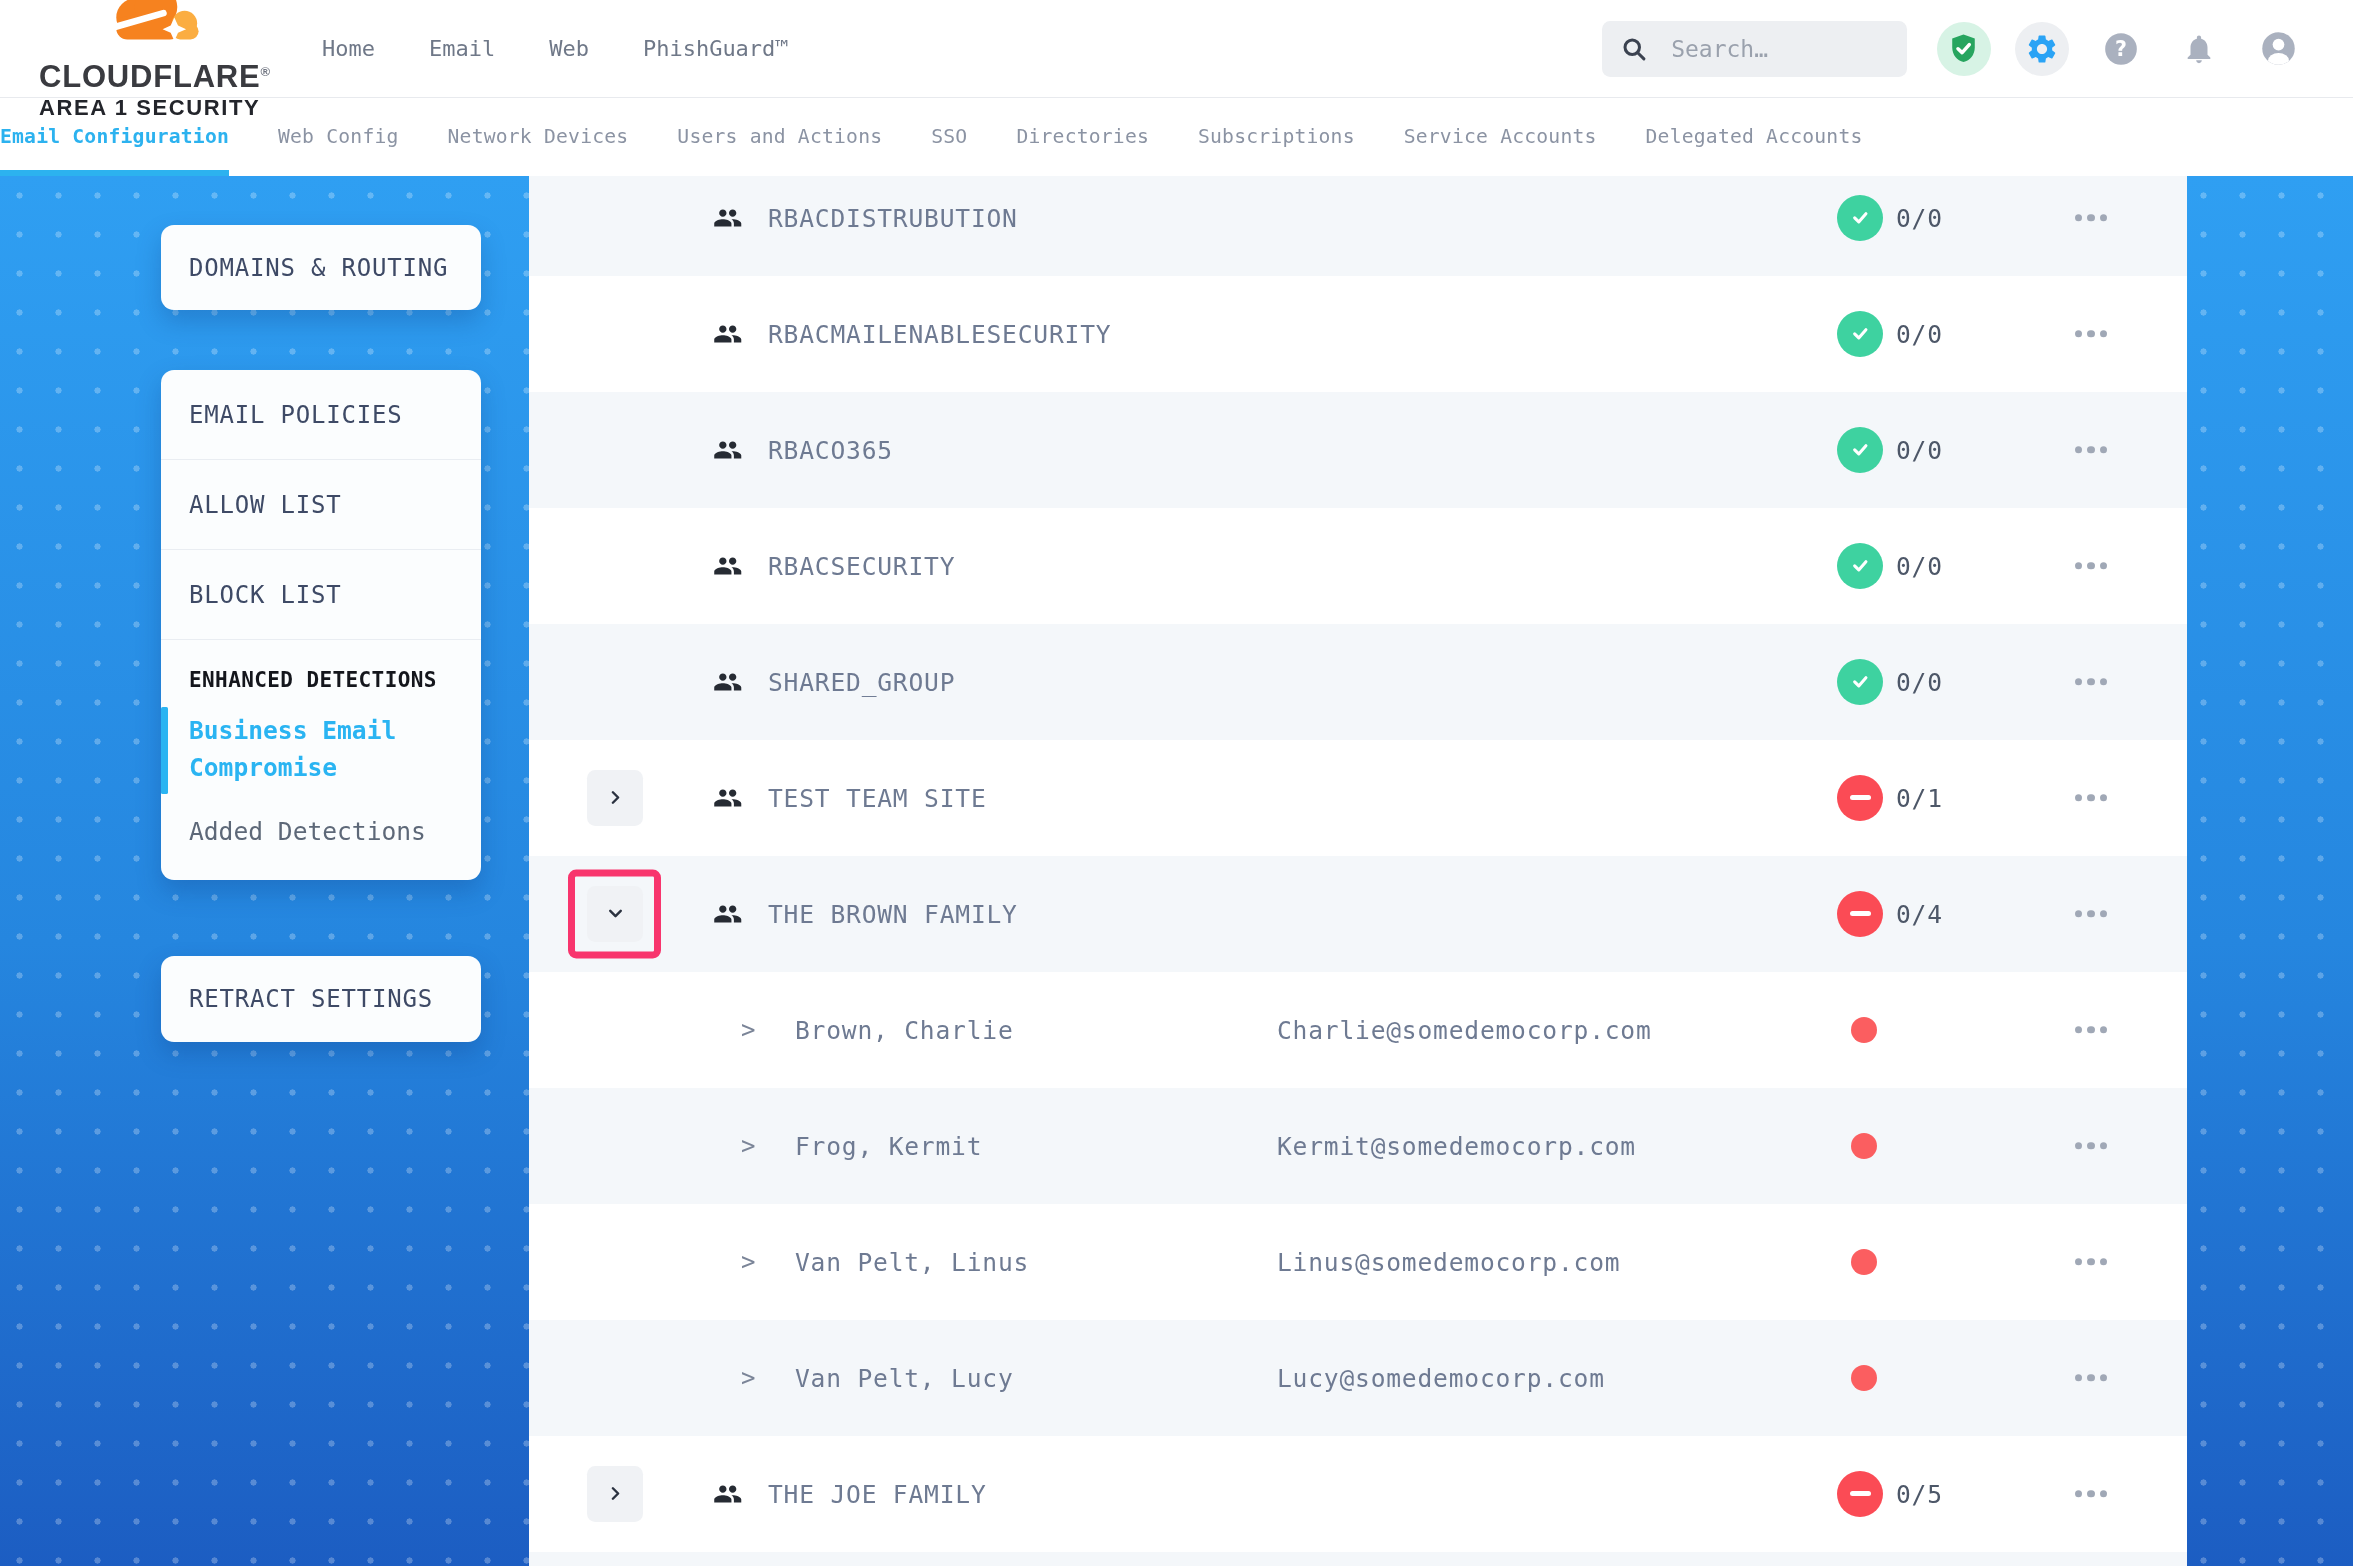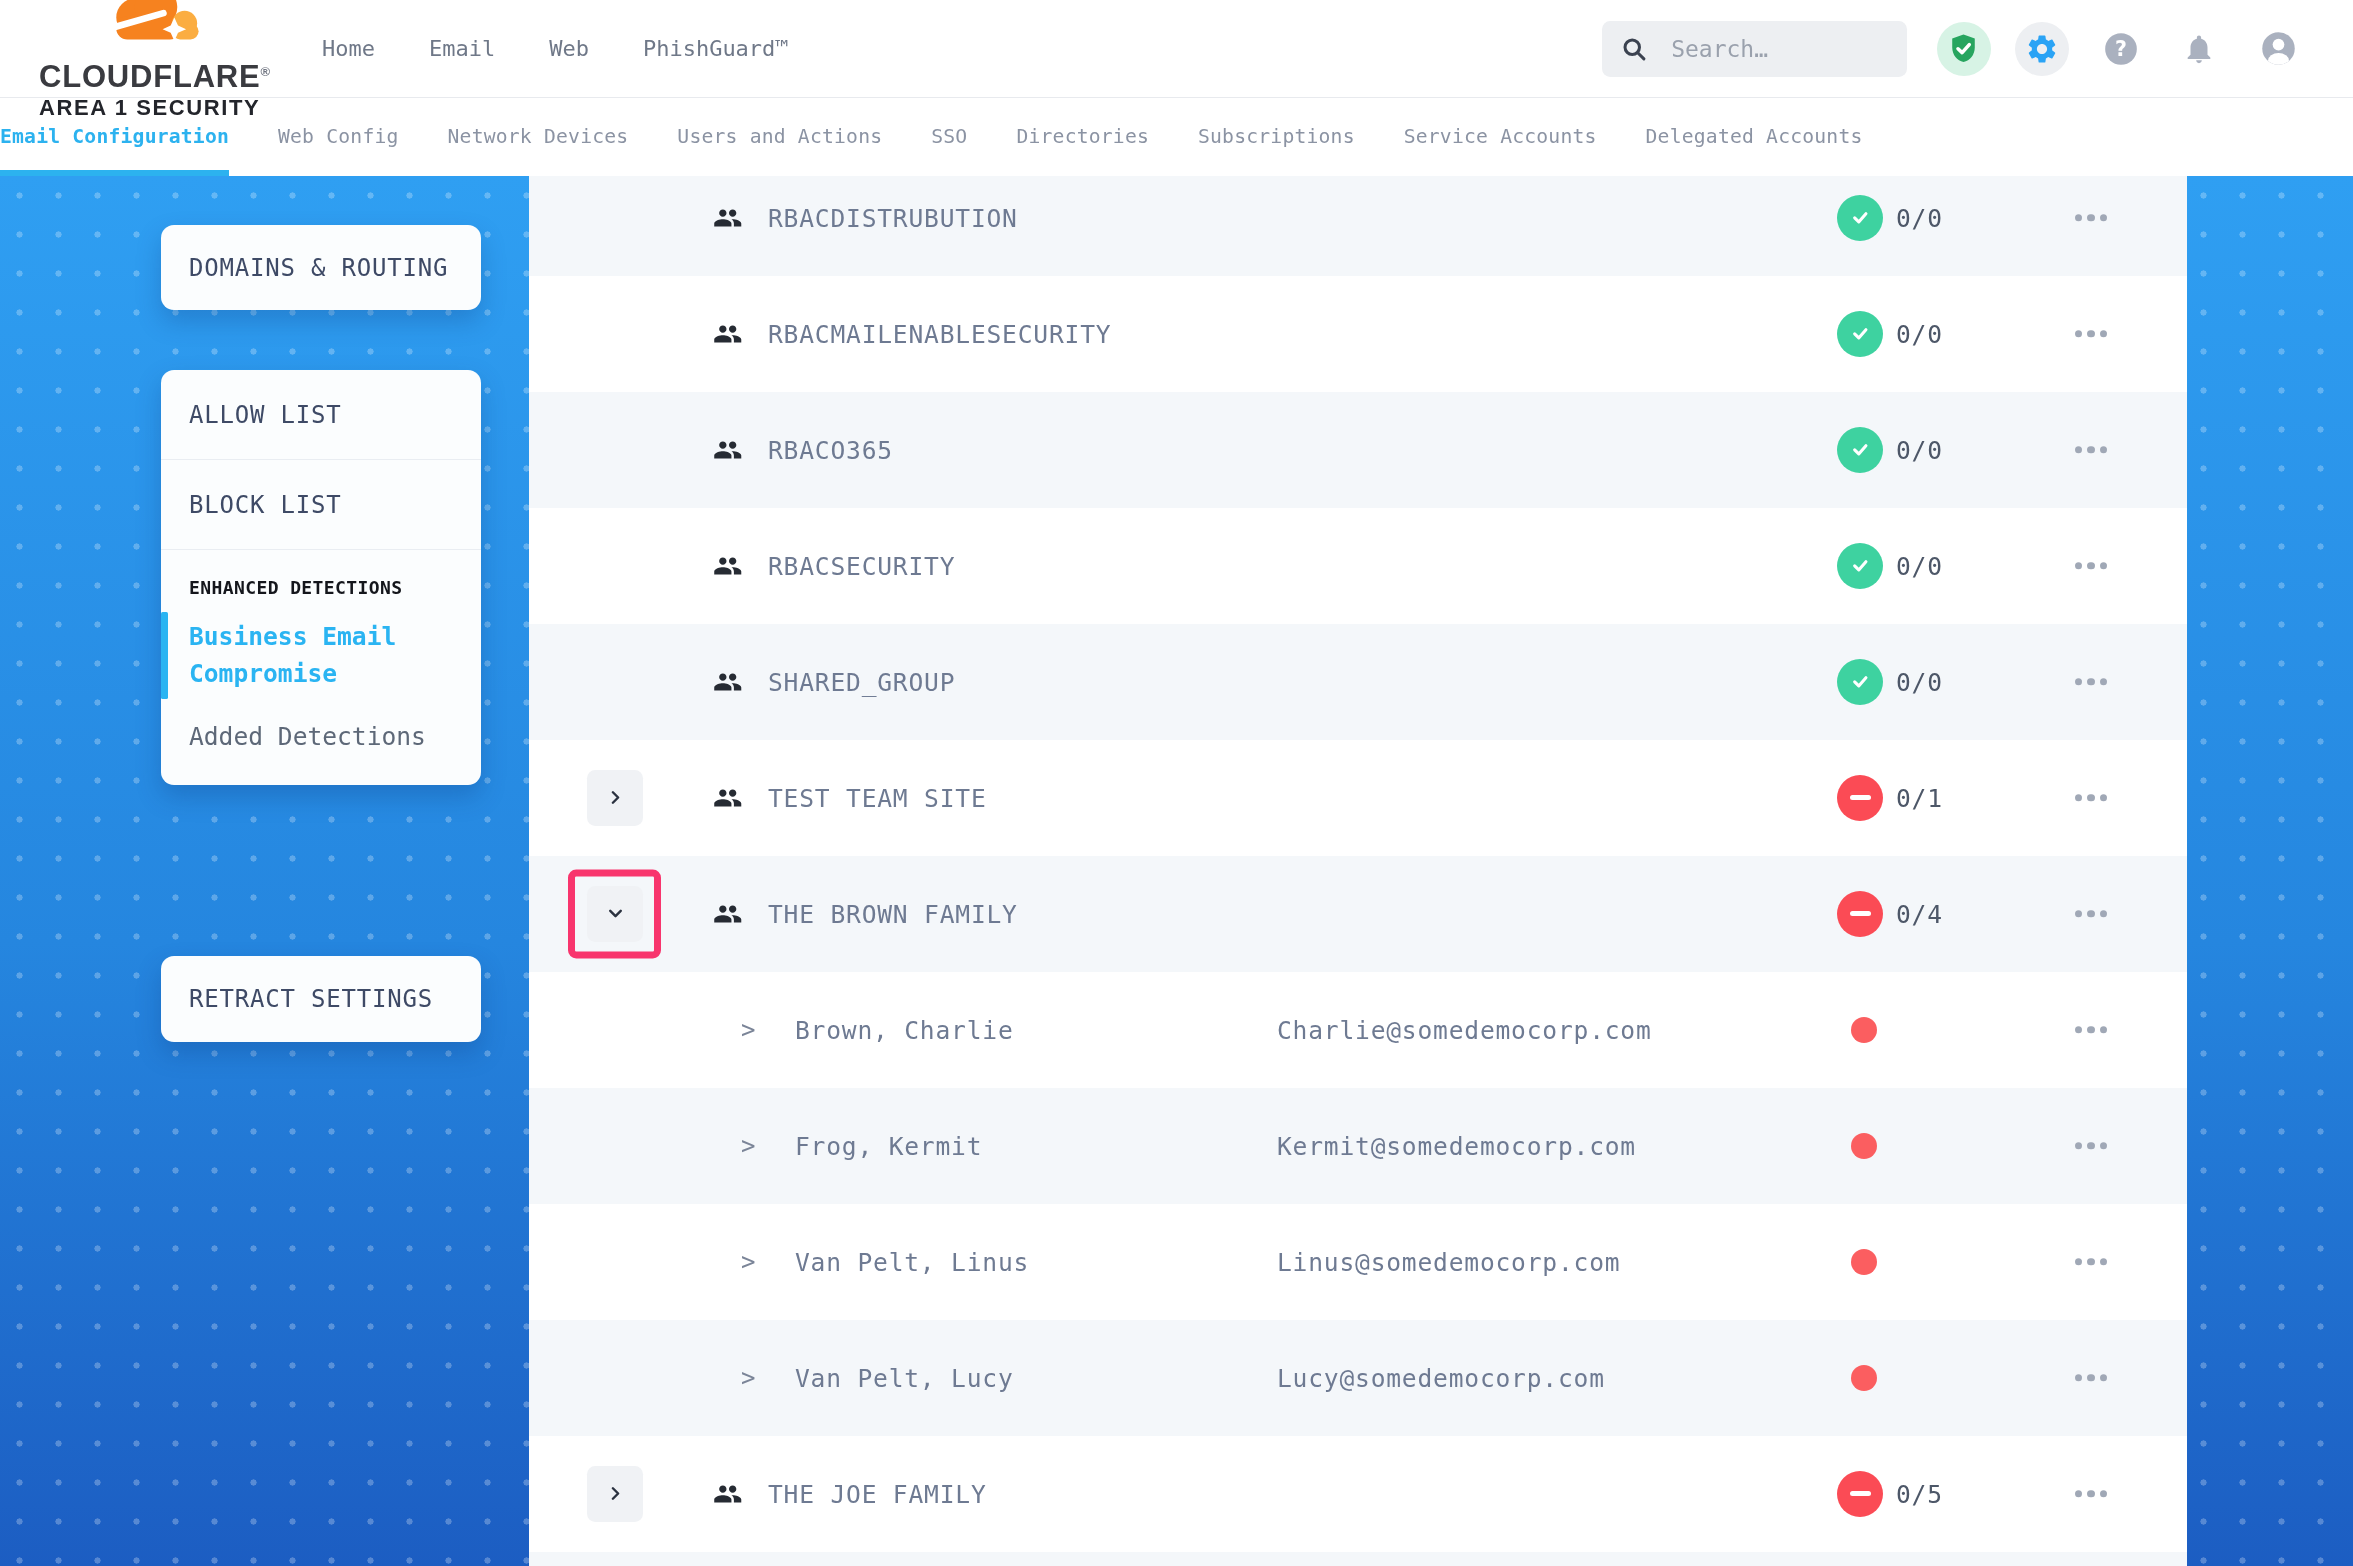--- a/index.html
+++ b/index.html
@@ -50,21 +50,21 @@
   .sidebar{position:absolute;left:161px;top:0;width:320px;z-index:3;}
   .card{background:#fbfdfe;border-radius:13px;width:320px;box-sizing:border-box;
         box-shadow:0 11.5px 24.6px rgba(12,52,120,.25);position:absolute;left:0;}
   .card.c1{top:49px;height:85px;display:flex;align-items:center;}
   .card.c2{top:194px;padding-bottom:21px;}
   .card.c3{top:780px;height:86px;display:flex;align-items:center;}
   .s-head{font-size:24px;color:#3e4a66;letter-spacing:0.8px;padding:0 28px;cursor:pointer;}
   .s-item{min-height:89px;display:flex;align-items:center;padding:0 28px;
           font-size:24px;color:#3e4a66;letter-spacing:0.8px;cursor:pointer;}
   .s-item.bordered{border-bottom:1.6px solid #e9edf2;}
-  .s-section{padding:24.6px 28px 3.3px;font-size:18px;font-weight:bold;color:#14161c;
+  .s-section{padding:24.6px 28px 3.3px;font-size:21px;font-weight:bold;color:#14161c;
              line-height:1.45;letter-spacing:0.4px;}
   .s-link-active{position:relative;padding:14.8px 28px;font-size:24.6px;font-weight:bold;
                  color:#2ab4f2;line-height:1.5;cursor:pointer;}
   .s-link-active .accent-bar{position:absolute;left:0;top:8.2px;bottom:8.2px;width:6.6px;
                  background:#2ab4f2;border-radius:1.6px;}
   .s-link{padding:14.8px 28px 13px;font-size:24.6px;color:#5d6878;cursor:pointer;}
 
   
   .panel{position:absolute;left:529px;top:0;width:1658px;height:1392px;background:#ffffff;
          overflow:hidden;z-index:2;}
@@ -180,20 +180,21 @@
     <div class="tab">Service Accounts</div>
     <div class="tab">Delegated Accounts</div>
   </div>
 
 <div class="main">
   <div class="sidebar" id="sidebar">
       <div class="card c1">
         <div class="s-head">DOMAINS &amp; ROUTING</div>
       </div>
       <div class="card c2">
+        <div class="s-item bordered">EMAIL POLICIES</div>
         <div class="s-item bordered">ALLOW LIST</div>
         <div class="s-item bordered">BLOCK LIST</div>
         <div class="s-section">ENHANCED DETECTIONS</div>
         <div class="s-link-active"><span class="accent-bar"></span>Business Email Compromise</div>
         <div class="s-link">Added Detections</div>
       </div>
       <div class="card c3">
         <div class="s-head">RETRACT SETTINGS</div>
       </div>
     </div>

